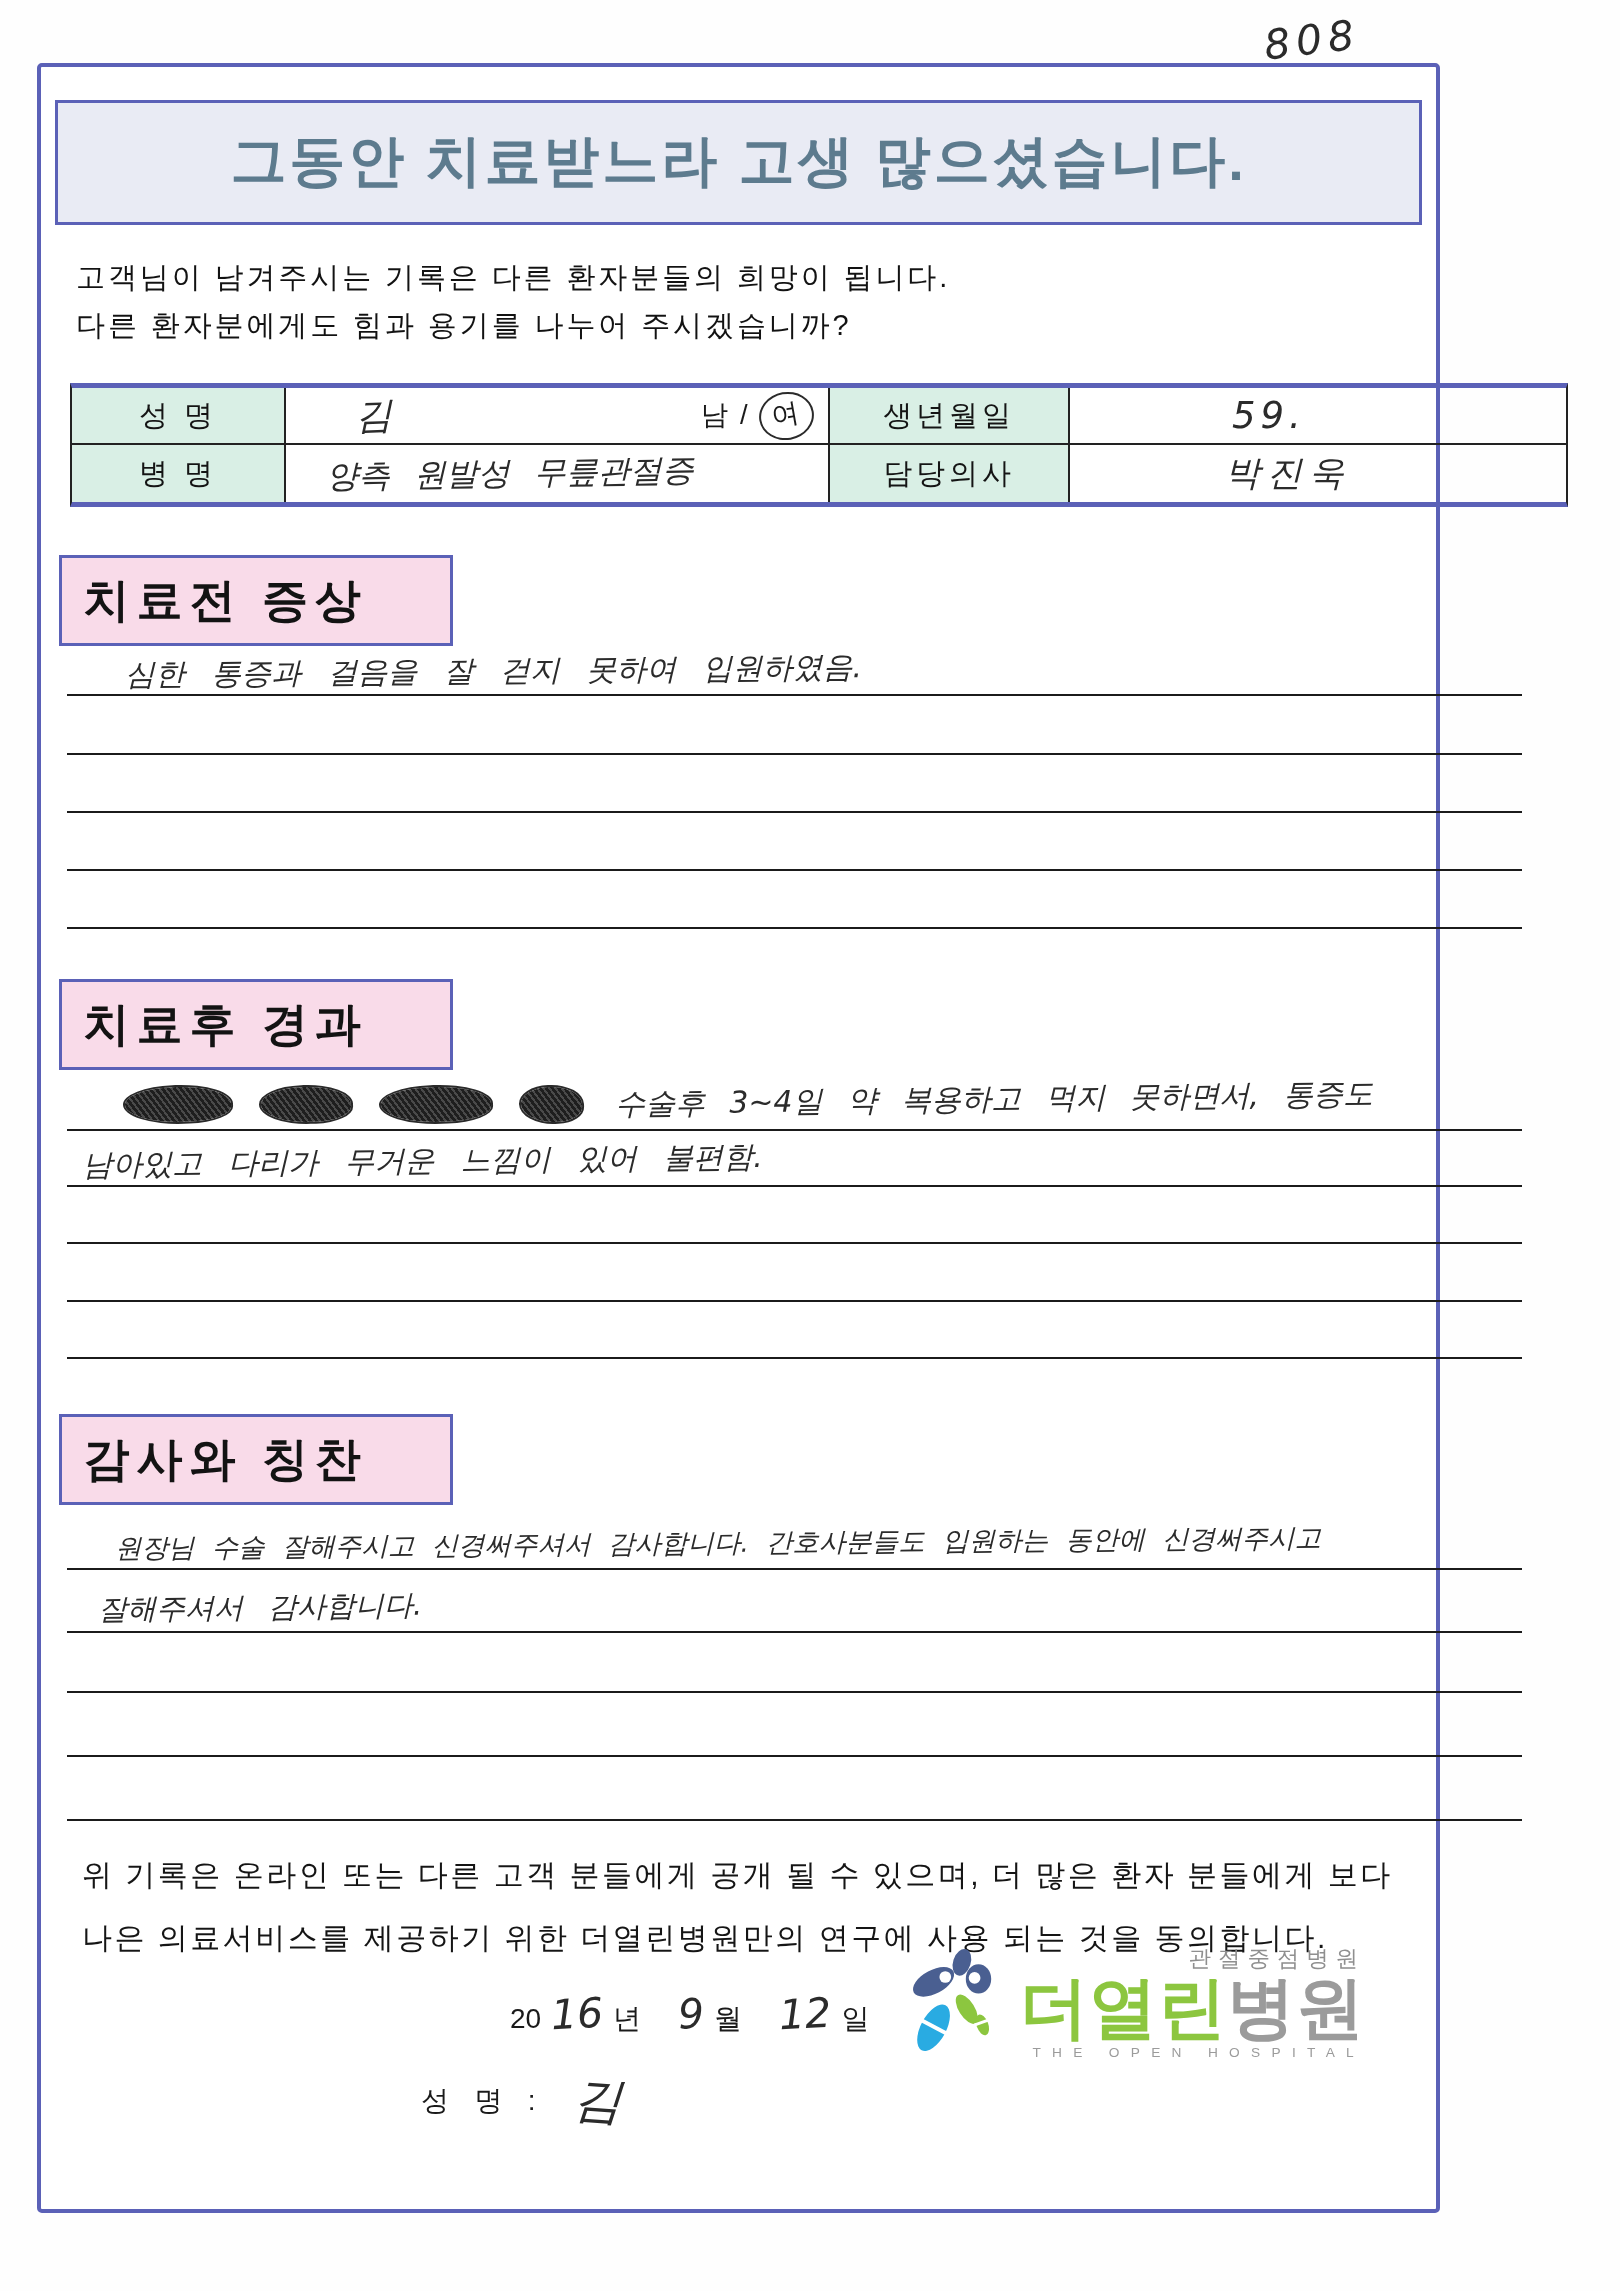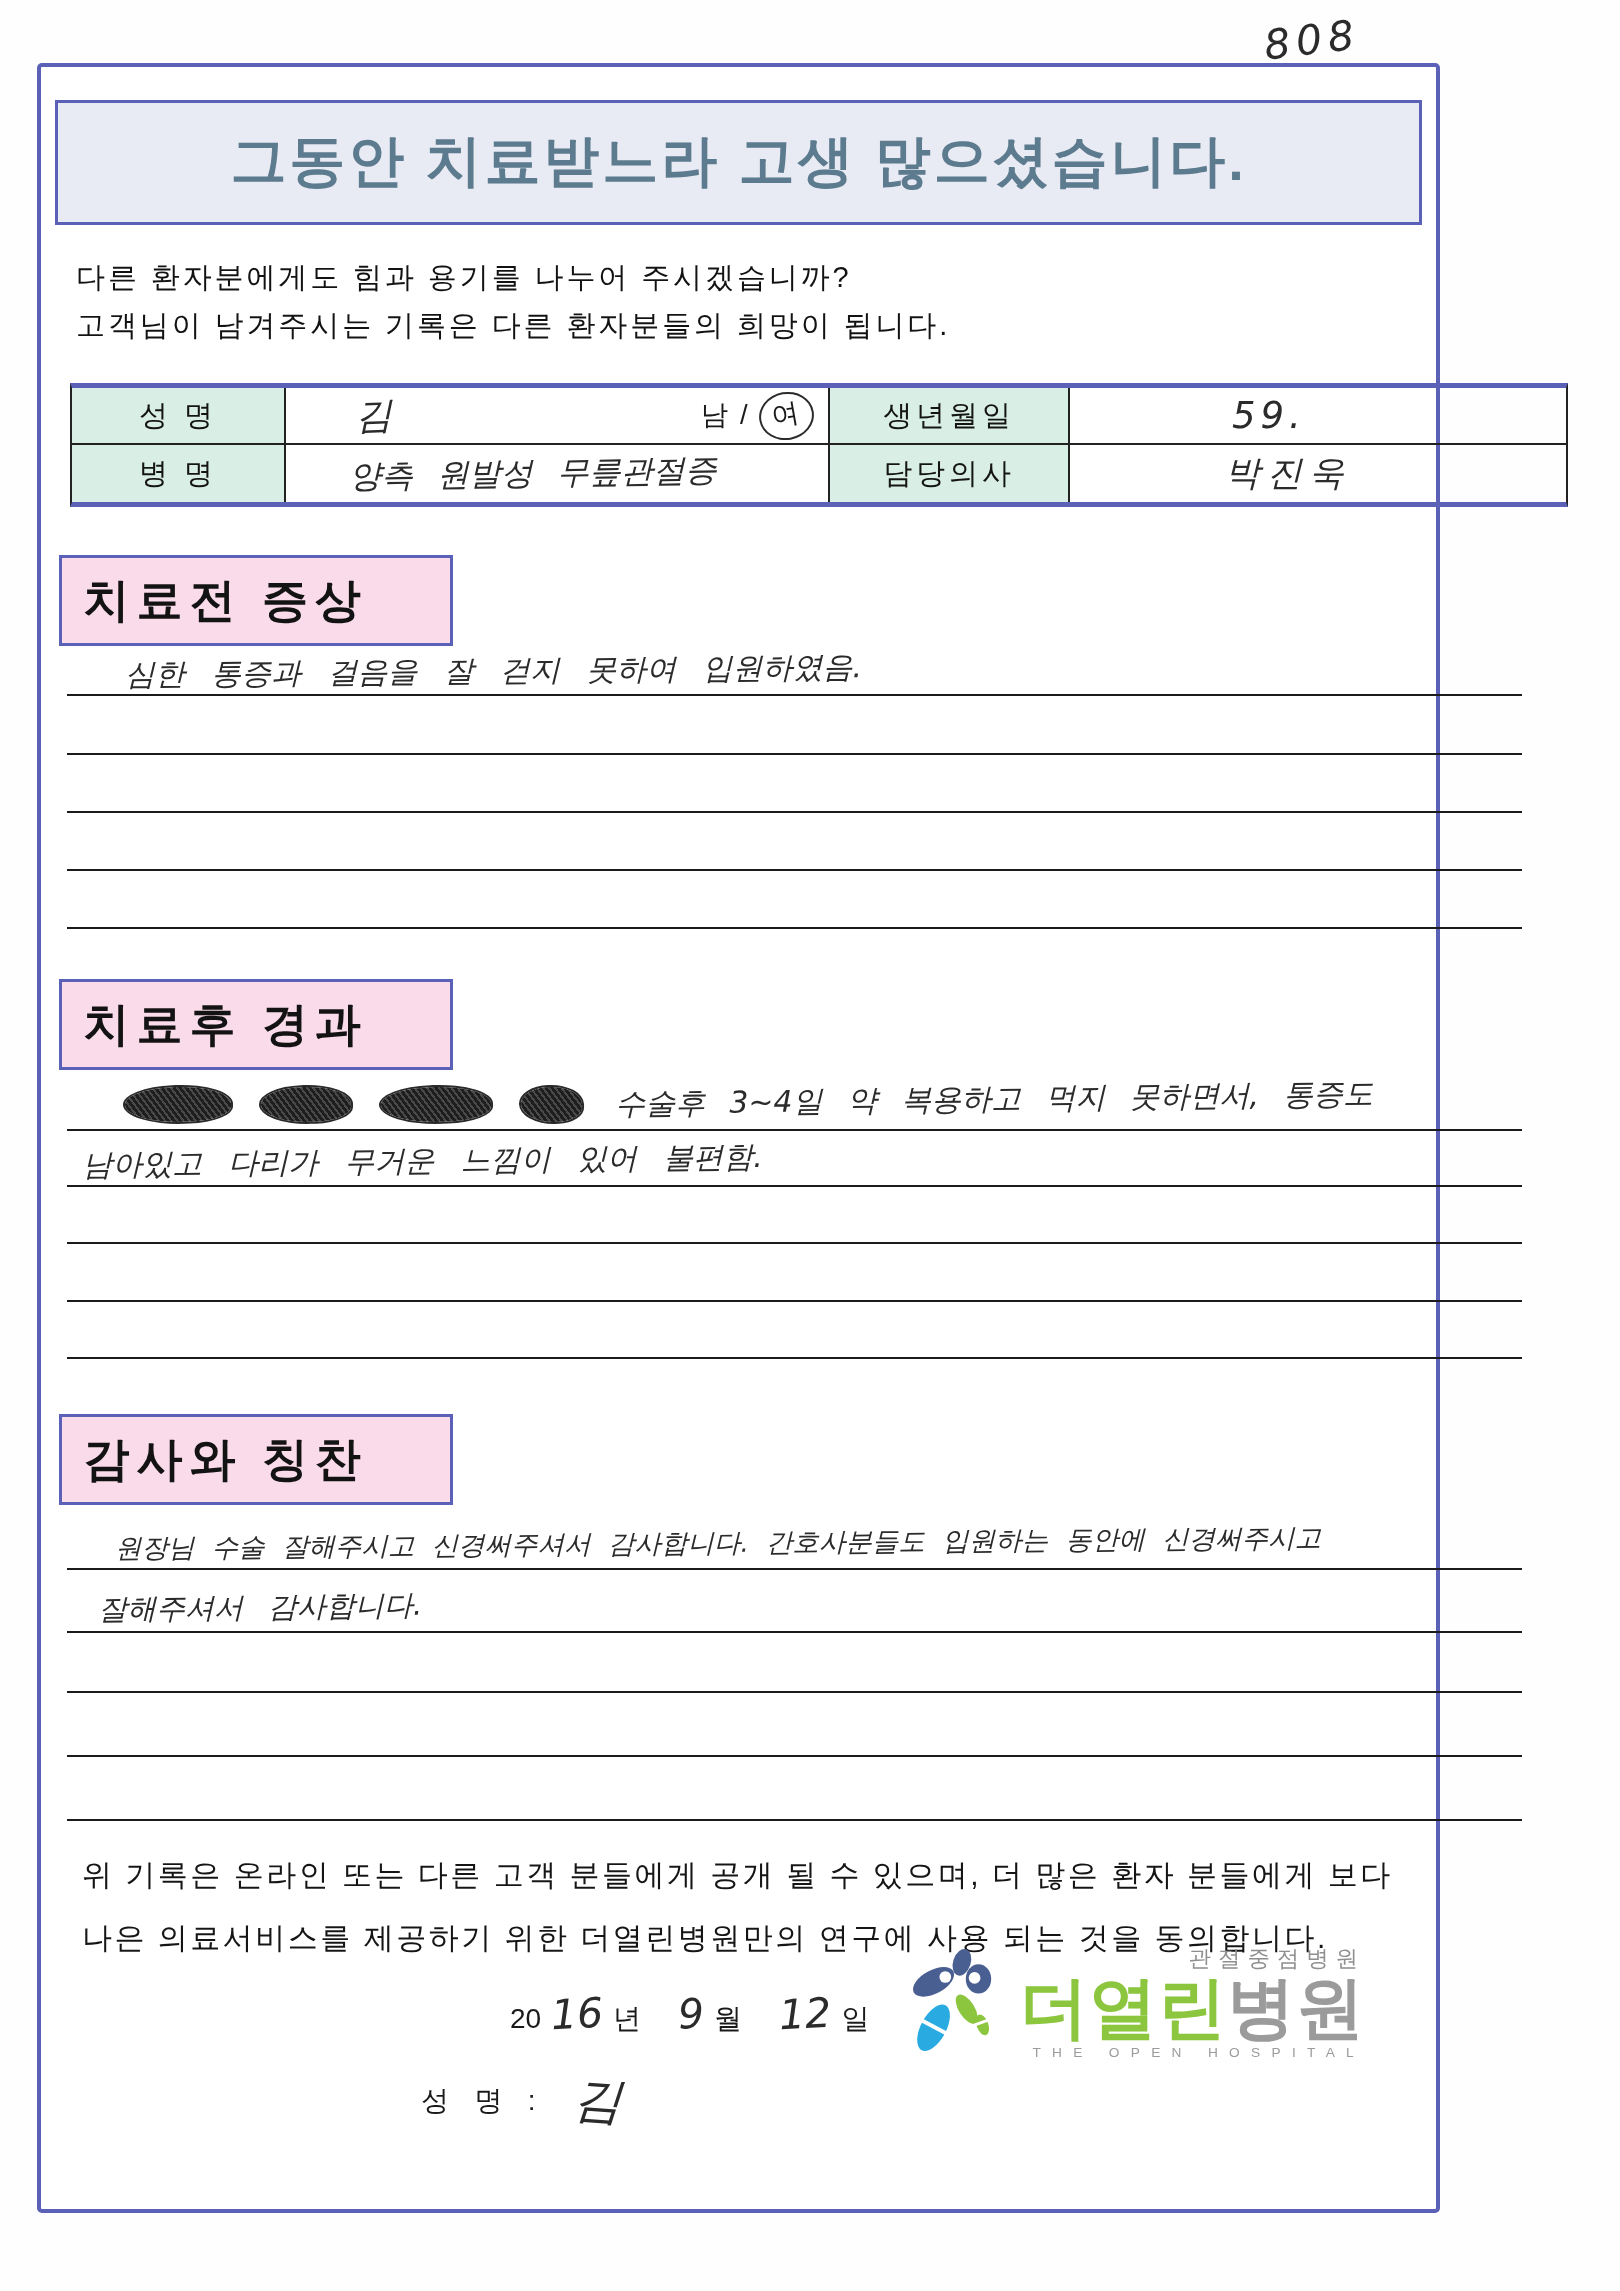--- a/index.html
+++ b/index.html
@@ -28,21 +28,21 @@
   .ptable .row1 { border-bottom:2px solid #222; }
   .ptable .lastcol { border-right:none; }
   .ptable .lbl { background:#d9efe5; justify-content:center; font-size:29px; letter-spacing:3.9px; color:#141414; }
   .hand { font-family:"DejaVu Sans",sans-serif; font-style:italic; color:#2b2b2b; }
   .namecell { justify-content:space-between; padding:0 13.7px 0 69px; }
   .namecell .hw { font-size:37px; transform:rotate(-2deg); }
   .gender { font-size:27.4px; color:#1a1a1a; letter-spacing:2px; display:flex; align-items:center; gap:9.8px;}
   .circled { display:inline-block; border:2.9px solid #2b2b2b; border-radius:50%;
              padding:2px 10.8px 5.9px; transform:rotate(-10deg); }
   .birthcell { padding-left:162px; } .birthcell .hw { font-size:37px; letter-spacing:4.9px;}
-  .diseasecell { padding-left:63px; } .diseasecell .hw { font-size:32px; word-spacing:13.7px; transform:rotate(-1deg);}
+  .diseasecell { padding-left:40px; } .diseasecell .hw { font-size:32px; word-spacing:13.7px; transform:rotate(-1deg);}
   .doctorcell { padding-left:155px; } .doctorcell .hw { font-size:35px; letter-spacing:6.9px;}
 
   .sechead { position:absolute; left:17.6px; width:394px; height:91px; background:#f9dbe9;
              border:3.9px solid #5b61b7; display:flex; align-items:center; padding-left:22px;
              font-size:46px; font-weight:bold; letter-spacing:6.9px; color:#131313; }
   .rule { position:absolute; left:25.5px; width:1455px; border-top:2px solid #1b1b1b; }
   .hw-line { position:absolute; white-space:nowrap; }
 
   .scribble { display:inline-block; height:35px; border-radius:48% 55% 42% 58%;
               background:repeating-linear-gradient(55deg,#1e1e1e 0 2.9px,#4a4a4a 2.9px 4.9px);
@@ -73,22 +73,22 @@
 
   <div class="pagenum hand">808</div>
 
   <div class="frame">
 
     <div class="banner">
       <div class="title">그동안 치료받느라 고생 많으셨습니다.</div>
     </div>
 
     <div class="intro">
+      <div>고객님이 남겨주시는 기록은 다른 환자분들의 희망이 됩니다.</div>
       <div>다른 환자분에게도 힘과 용기를 나누어 주시겠습니까?</div>
-      <div>고객님이 남겨주시는 기록은 다른 환자분들의 희망이 됩니다.</div>
     </div>
 
     <div class="ptable">
       <div class="cell lbl row1">성 명</div>
       <div class="cell row1 namecell">
         <span class="hand hw">김</span>
         <span class="gender">
           <span>남</span>
           <span>/</span>
           <span class="circled">여</span>

